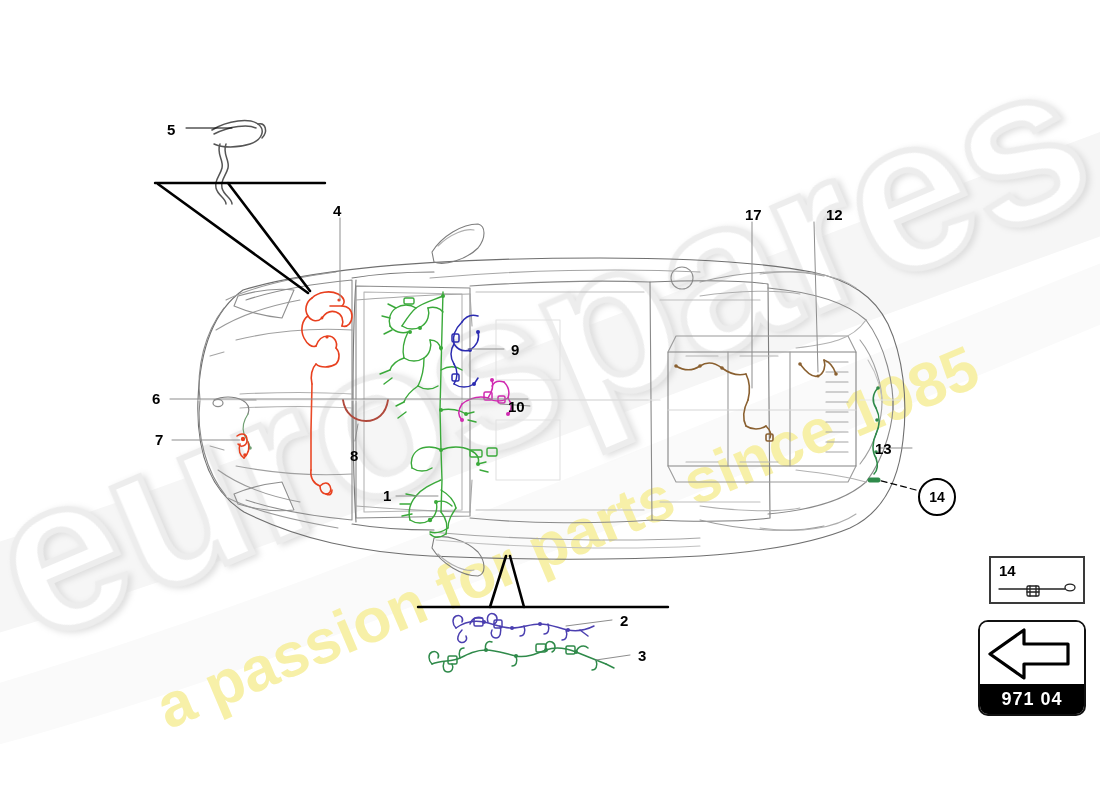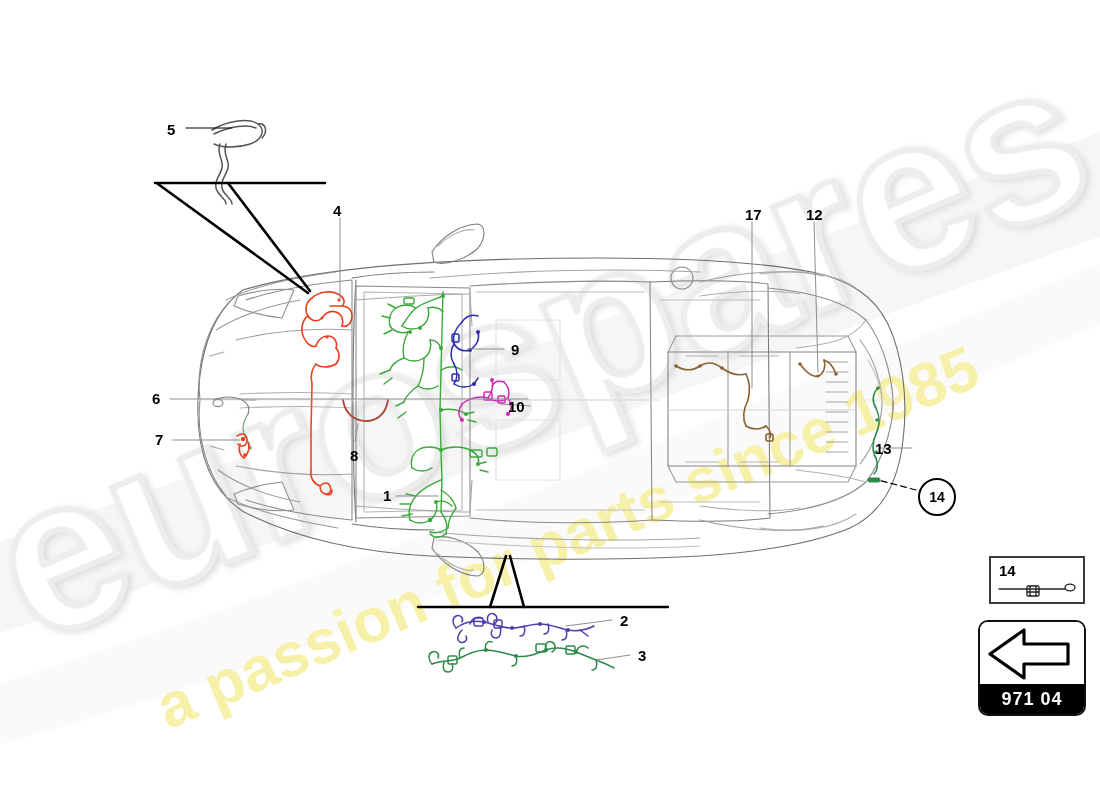--- a/index.html
+++ b/index.html
@@ -511,21 +511,21 @@
   </svg>
 
   <div class="label" style="left:167px;  top:122px;">5</div>
   <div class="label" style="left:333px;  top:203px;">4</div>
   <div class="label" style="left:152px;  top:391px;">6</div>
   <div class="label" style="left:155px;  top:432px;">7</div>
   <div class="label" style="left:350px;  top:448px;">8</div>
   <div class="label" style="left:511px;  top:342px;">9</div>
   <div class="label" style="left:508px;  top:399px;">10</div>
   <div class="label" style="left:745px;  top:207px;">17</div>
-  <div class="label" style="left:806px;  top:207px;">12</div>
+  <div class="label" style="left:826px;  top:207px;">12</div>
   <div class="label" style="left:875px;  top:441px;">13</div>
   <div class="label" style="left:383px;  top:488px;">1</div>
   <div class="label" style="left:620px;  top:613px;">2</div>
   <div class="label" style="left:638px;  top:648px;">3</div>
   <div class="label circ" style="left:918px; top:478px;">14</div>
 
   <div id="detail-box">
     <span class="dnum">14</span>
     <svg width="92" height="44" viewBox="0 0 92 44" style="position:absolute; left:0; top:2px;">
       <g stroke="#222" fill="none" stroke-width="1.3" stroke-linecap="round">

